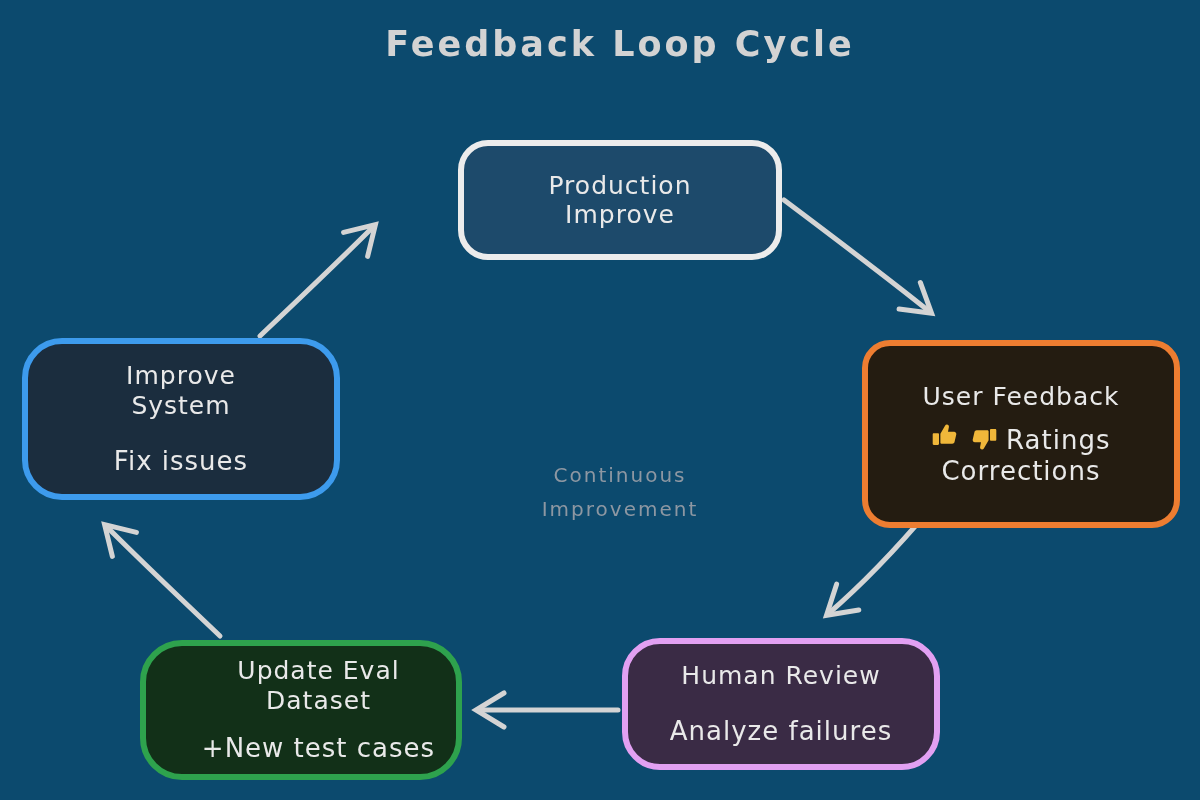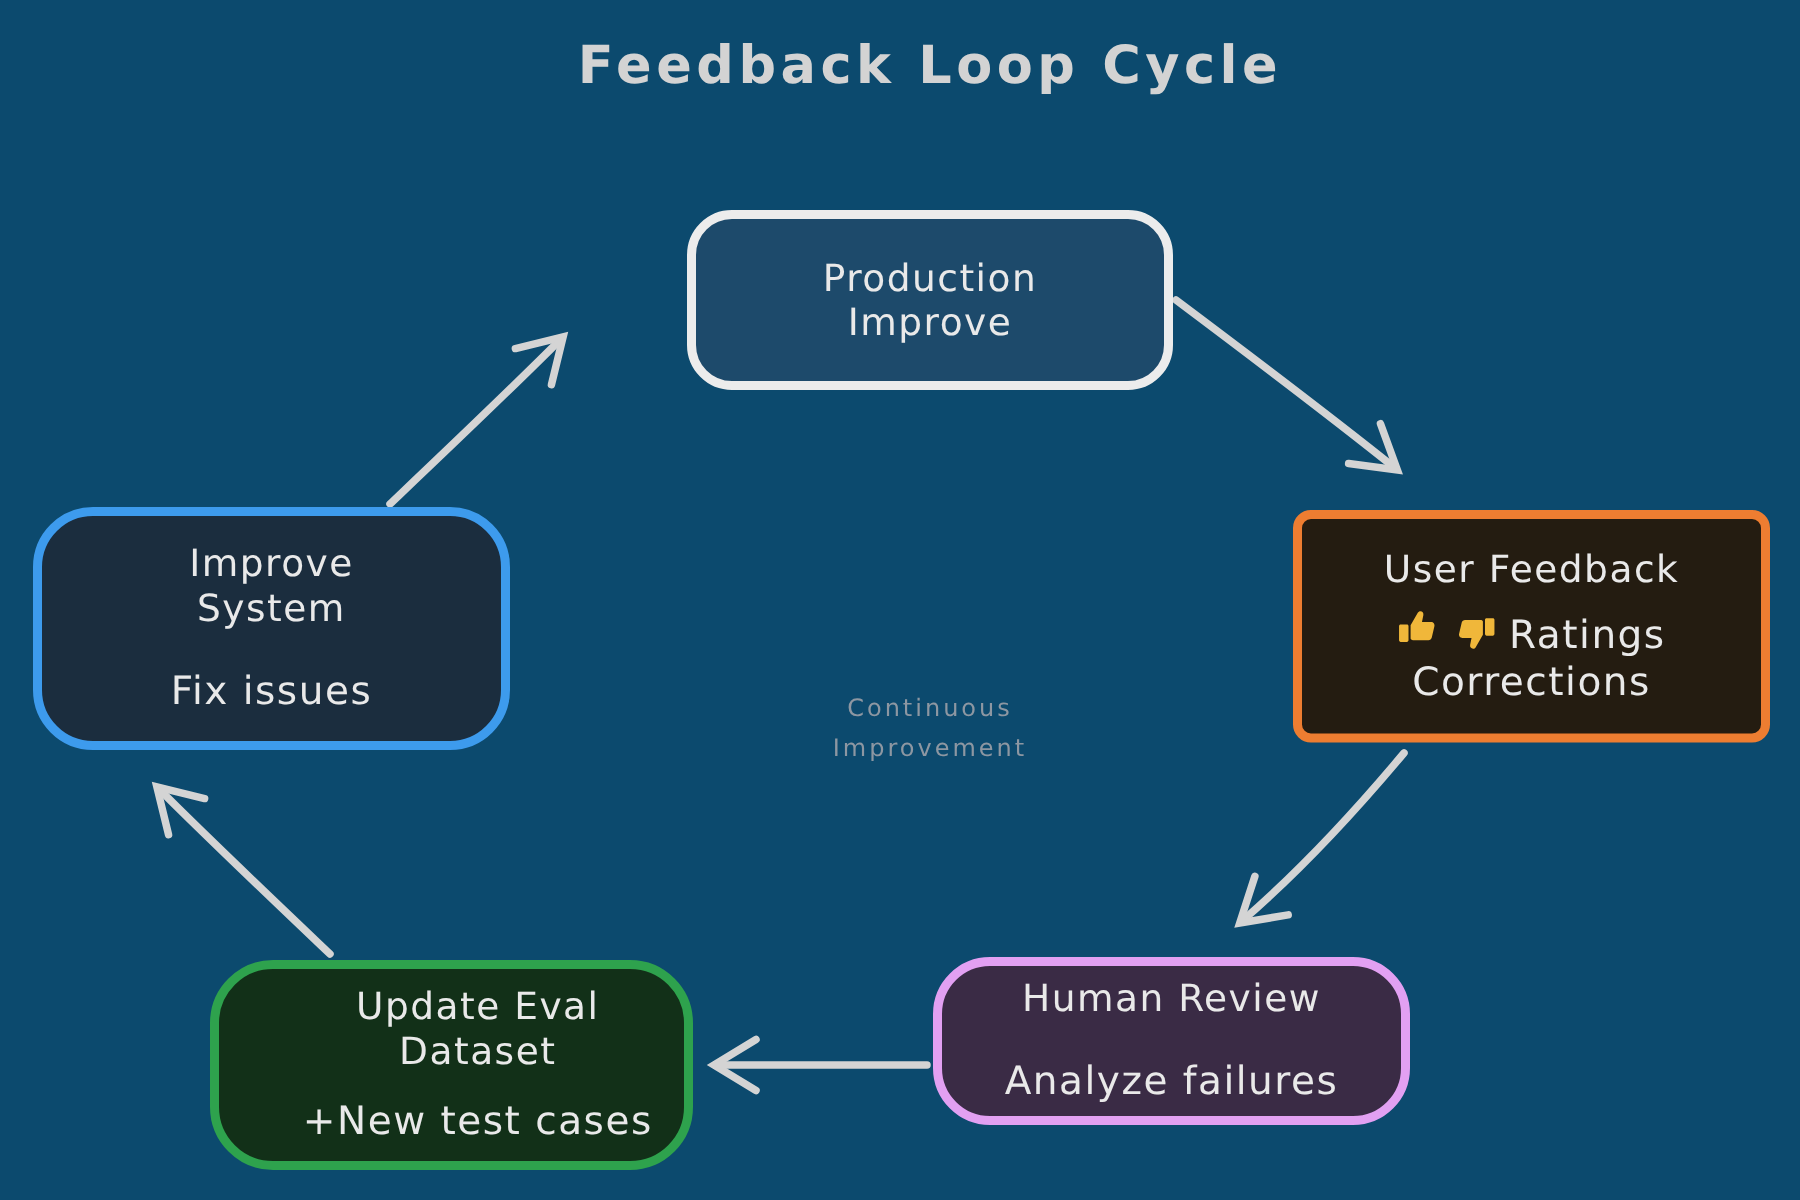--- a/index.html
+++ b/index.html
@@ -19,33 +19,33 @@
     text-align:center;letter-spacing:1px;
   }
   .node .ln{display:block;line-height:1.18;}
   .node .ttl{font-size:25px;}
   .node .detail{font-size:26px;}
   .gap-sm{height:10px;}
   .gap-md{height:18px;}
   .gap-lg{height:26px;}
 
   #node-production{left:458px;top:140px;width:324px;height:120px;border-radius:30px;font-size:26px;}
-  #node-feedback  {left:862px;top:340px;width:318px;height:155px;border-radius:12px;}
-  #node-review    {left:622px;top:638px;width:318px;height:112px;border-radius:38px;}
+  #node-feedback  {left:862px;top:340px;width:318px;height:188px;border-radius:28px;}
+  #node-review    {left:622px;top:638px;width:318px;height:132px;border-radius:38px;}
   #node-dataset   {left:140px;top:640px;width:322px;height:140px;border-radius:42px;padding-left:35px;}
   #node-improve   {left:22px; top:338px;width:318px;height:162px;border-radius:40px;}
 
   .detail-line{display:flex;align-items:center;justify-content:center;gap:6px;}
   .thumb{display:inline-flex;width:28px;height:28px;}
   .thumb svg{width:100%;height:100%;}
   .thumb.down{transform:rotate(180deg) translateY(-4px);}
 
   .center-label{
     position:absolute;left:470px;top:458px;width:300px;text-align:center;
-    font-size:16px;letter-spacing:2px;line-height:1.7;
+    font-size:20px;letter-spacing:2px;line-height:1.7;
   }
   .center-label .ln{display:block;}
 
   #arrow-layer{position:absolute;left:0;top:0;width:1200px;height:800px;pointer-events:none;}
   #arrow-layer path{fill:none;stroke-width:5;stroke-linecap:round;}
 </style>
 </head>
 <body>
 
 <div id="canvas" style="background-color: #0c4a6e;">

